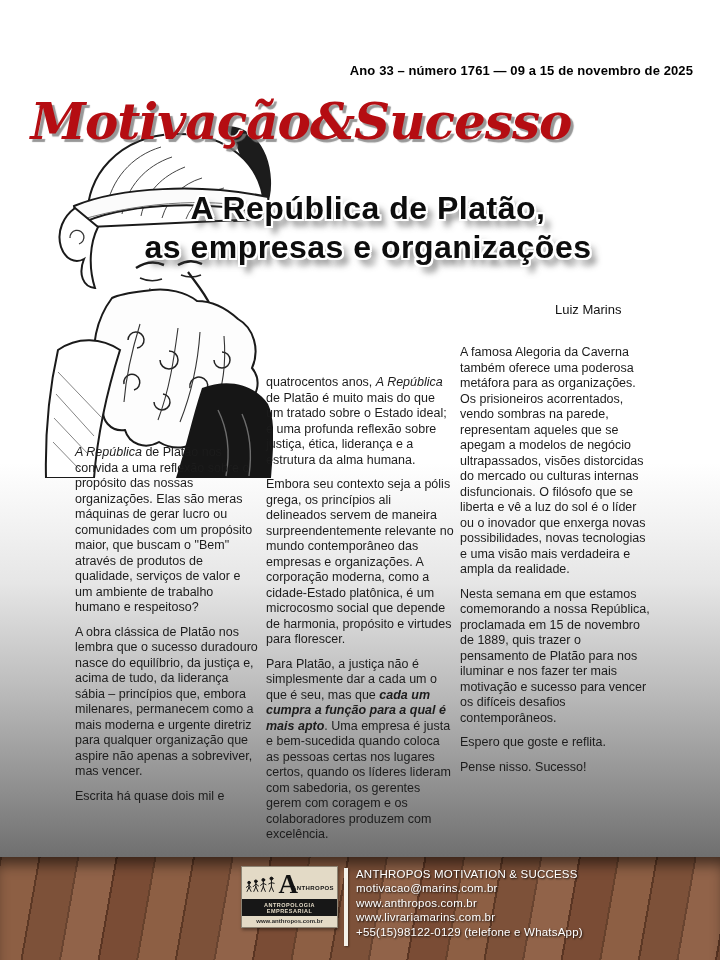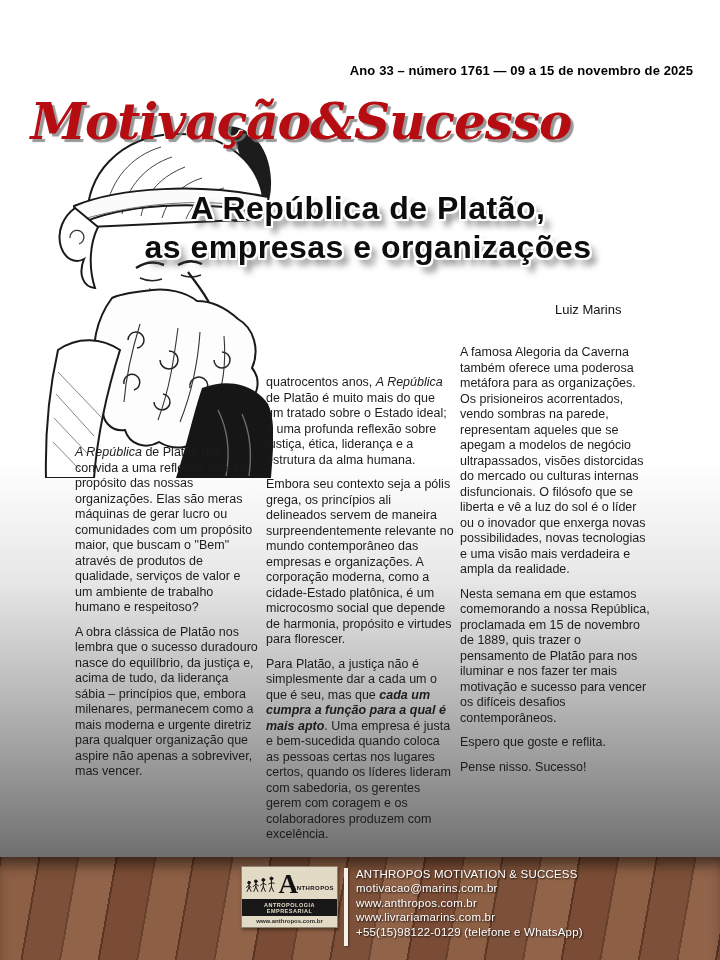--- a/index.html
+++ b/index.html
@@ -140,20 +140,21 @@
     <div class="headline">
       <div>A República de Platão,</div>
       <div>as empresas e organizações</div>
     </div>
 
     <div class="byline">Luiz Marins</div>
 
     <div class="col col-left">
       <p><span class="i">A República</span><span> de Platão nos convida a uma reflexão sobre o propósito das nossas organizações. Elas são meras máquinas de gerar lucro ou comunidades com um propósito maior, que buscam o "Bem" através de produtos de qualidade, serviços de valor e um ambiente de trabalho humano e respeitoso?</span></p>
       <p>A obra clássica de Platão nos lembra que o sucesso duradouro nasce do equilíbrio, da justiça e, acima de tudo, da liderança sábia – princípios que, embora milenares, permanecem como a mais moderna e urgente diretriz para qualquer organização que aspire não apenas a sobreviver, mas vencer.</p>
+      <p>Escrita há quase dois mil e</p>
     </div>
 
     <div class="col col-mid">
       <p><span>quatrocentos anos, </span><span class="i">A República</span><span> de Platão é muito mais do que um tratado sobre o Estado ideal; é uma profunda reflexão sobre justiça, ética, liderança e a estrutura da alma humana.</span></p>
       <p>Embora seu contexto seja a pólis grega, os princípios ali delineados servem de maneira surpreendentemente relevante no mundo contemporâneo das empresas e organizações. A corporação moderna, como a cidade-Estado platônica, é um microcosmo social que depende de harmonia, propósito e virtudes para florescer.</p>
       <p><span>Para Platão, a justiça não é simplesmente dar a cada um o que é seu, mas que </span><span class="b">cada um cumpra a função para a qual é mais apto</span><span>. Uma empresa é justa e bem-sucedida quando coloca as pessoas certas nos lugares certos, quando os líderes lideram com sabedoria, os gerentes gerem com coragem e os colaboradores produzem com excelência.</span></p>
     </div>
 
     <div class="col col-right">
       <p>A famosa Alegoria da Caverna também oferece uma poderosa metáfora para as organizações. Os prisioneiros acorrentados, vendo sombras na parede, representam aqueles que se apegam a modelos de negócio ultrapassados, visões distorcidas do mercado ou culturas internas disfuncionais. O filósofo que se liberta e vê a luz do sol é o líder ou o inovador que enxerga novas possibilidades, novas tecnologias e uma visão mais verdadeira e ampla da realidade.</p>

